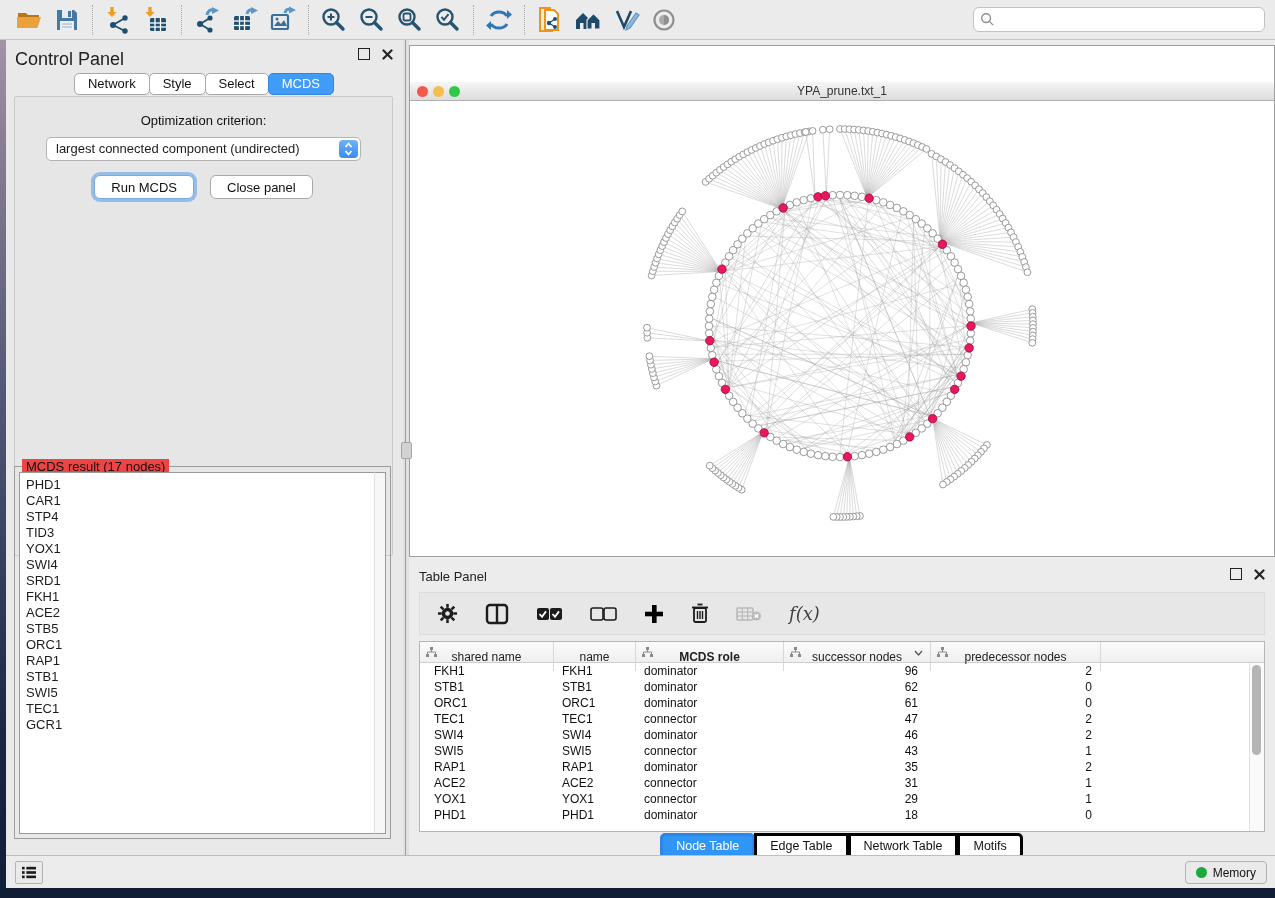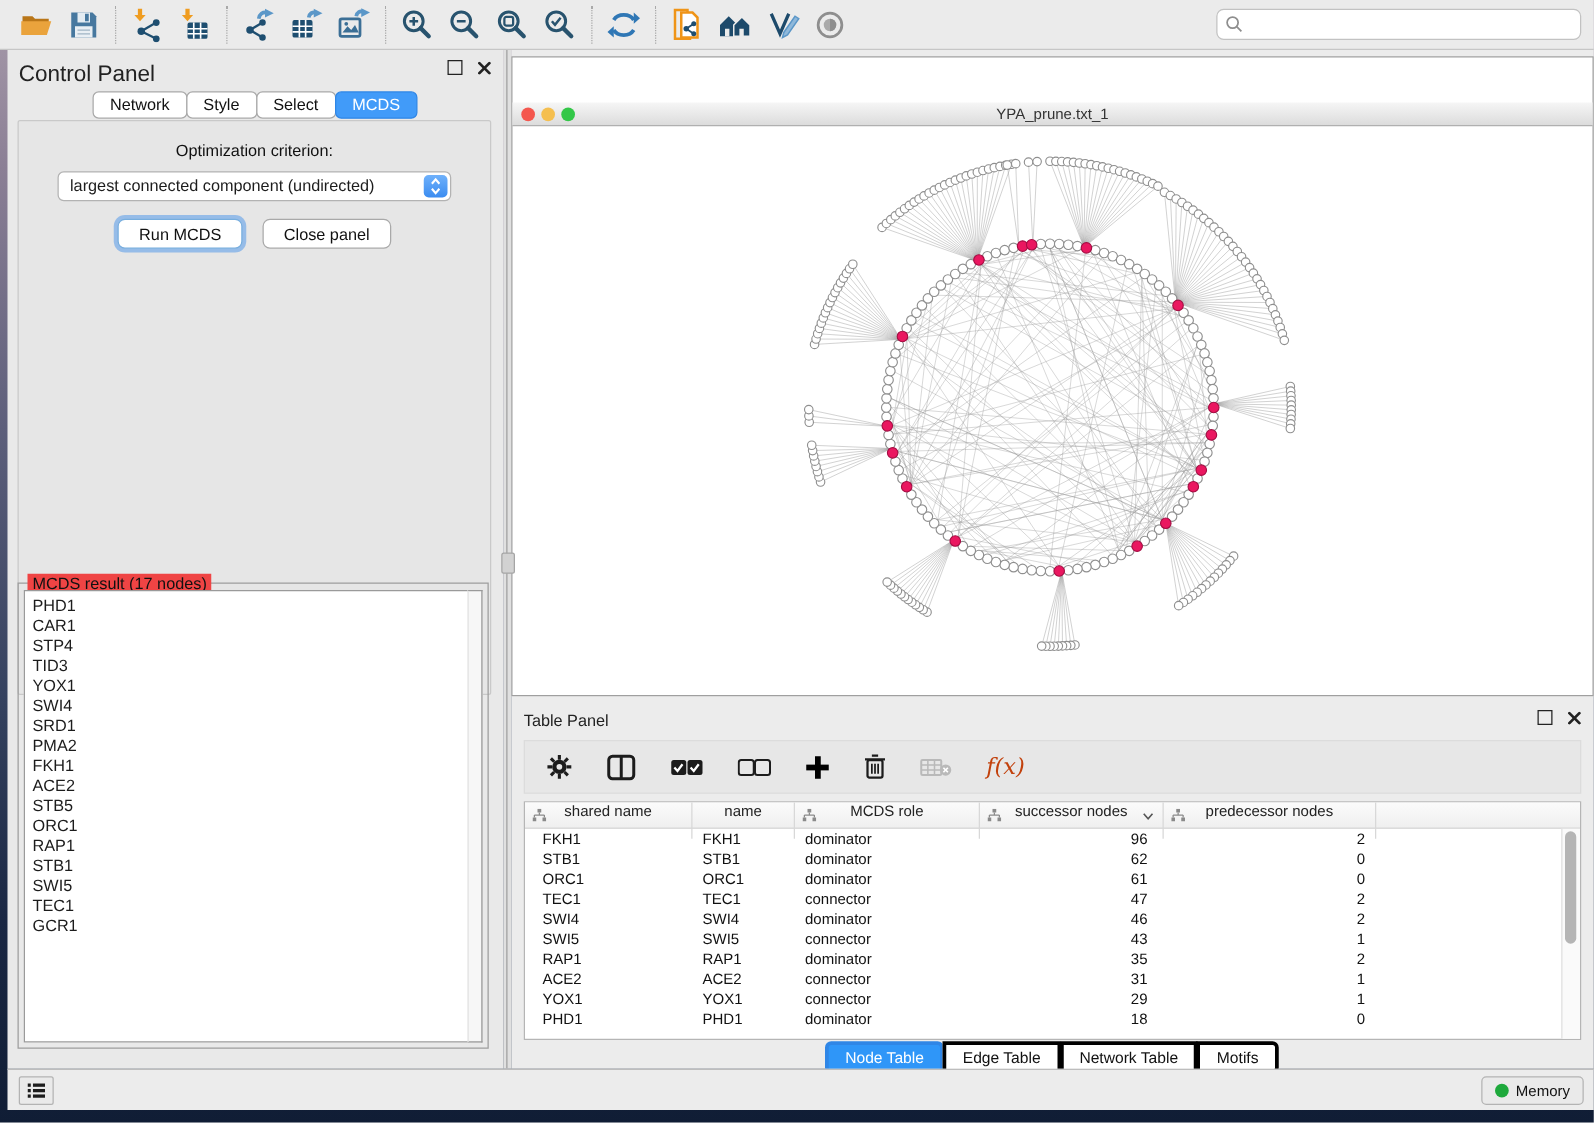--- a/index.html
+++ b/index.html
@@ -52,25 +52,25 @@
   .traffic{position:absolute;top:4px;width:11px;height:11px;border-radius:50%;box-sizing:border-box;}
   .net-canvas{position:absolute;left:0;top:18px;width:864px;height:492px;}
 
   
   .table-panel{position:absolute;left:0;top:523px;width:866px;height:292px;}
   .tp-title{position:absolute;left:10px;top:6px;font-size:13px;color:#222;}
   .tp-btns{position:absolute;right:10px;top:5px;display:flex;gap:12px;align-items:center;}
   .tp-toolbar{position:absolute;left:10px;top:29px;width:846px;height:43px;background:#e7e7e7;border:1px solid #dcdcdc;
     box-sizing:border-box;display:flex;align-items:center;gap:27px;padding-left:17px;}
   .tp-tool{border:none;background:transparent;padding:0;display:flex;align-items:center;}
-  .fx{font-family:"DejaVu Serif",serif;font-style:italic;font-size:18px;color:#c2410c;}
+  .fx{font-family:"DejaVu Serif",serif;font-style:italic;font-size:18px;color:#404040;}
   .tp-table{position:absolute;left:10px;top:78px;width:846px;height:191px;background:#fff;border:1px solid #b5b5b5;box-sizing:border-box;}
   .thead{display:flex;height:21px;background:linear-gradient(#fbfbfb,#efefef);border-bottom:1px solid #cfcfcf;box-sizing:border-box;}
   .th{position:relative;height:29px;border-right:1px solid #d8d8d8;box-sizing:border-box;font-size:12px;color:#222;
-    display:flex;justify-content:center;}
+    display:flex;align-items:center;justify-content:center;}
   .th .tree-ic{position:absolute;left:6px;top:5px;}
   .th .sort-ic{position:absolute;right:7px;top:8px;}
   .tbody{position:absolute;left:0;top:21px;right:14px;bottom:0;overflow:hidden;}
   .tr{display:flex;height:16px;font-size:12px;color:#111;}
   .td{box-sizing:border-box;line-height:16px;white-space:nowrap;overflow:hidden;}
   .c0{width:134px;padding-left:14px;}
   .c1{width:82px;padding-left:8px;}
   .c2{width:148px;padding-left:8px;}
   .c3{width:147px;text-align:right;padding-right:13px;}
   .c4{width:170px;text-align:right;padding-right:9px;}
@@ -305,21 +305,20 @@
   <div class="mcds-group">
     <span class="mcds-legend">MCDS result (17 nodes)</span>
     <div class="mcds-list">
         <div>PHD1</div>
         <div>CAR1</div>
         <div>STP4</div>
         <div>TID3</div>
         <div>YOX1</div>
         <div>SWI4</div>
         <div>SRD1</div>
-        <div>PMA2</div>
         <div>FKH1</div>
         <div>ACE2</div>
         <div>STB5</div>
         <div>ORC1</div>
         <div>RAP1</div>
         <div>STB1</div>
         <div>SWI5</div>
         <div>TEC1</div>
         <div>GCR1</div>
       </div>
@@ -1019,21 +1018,21 @@
                 <line x1="1.5" y1="5" x2="9.5" y2="5"></line>
                 <line x1="1.5" y1="5" x2="1.5" y2="7"></line>
                 <line x1="9.5" y1="5" x2="9.5" y2="7"></line>
               </g>
             </svg>
             <span>shared name</span>
           </div>
           <div class="th c1" style="padding: 0px;">
             <span>name</span>
           </div>
-          <div class="th c2" style="padding: 0px;">
+          <div class="th c2" style="padding: 0px; font-weight: bold;">
             <svg class="tree-ic" width="11" height="11" viewBox="0 0 11 11">
               <g fill="#8a8a8a">
                 <rect x="4" y="0" width="3" height="3"></rect>
                 <rect x="0" y="7" width="3" height="3"></rect>
                 <rect x="8" y="7" width="3" height="3"></rect>
               </g>
               <g stroke="#8a8a8a" stroke-width="1">
                 <line x1="5.5" y1="3" x2="5.5" y2="5"></line>
                 <line x1="1.5" y1="5" x2="9.5" y2="5"></line>
                 <line x1="1.5" y1="5" x2="1.5" y2="7"></line>

